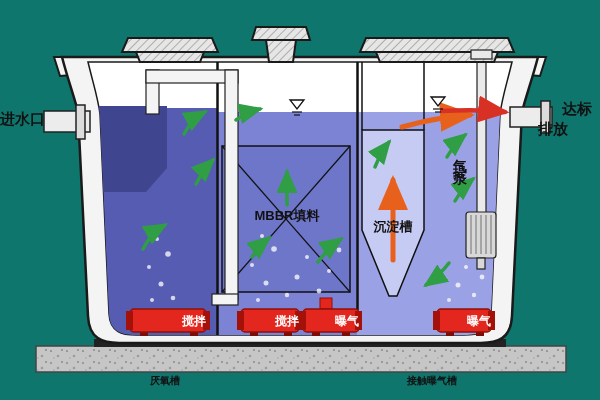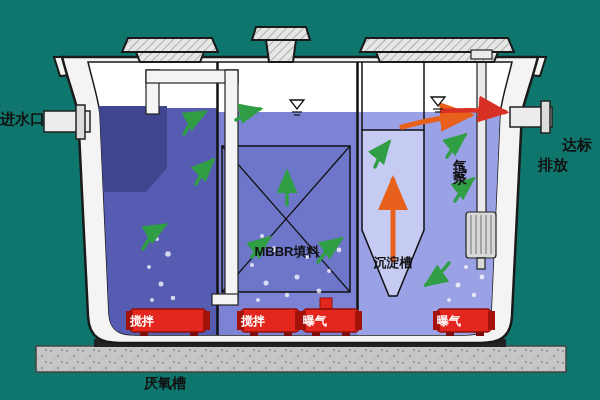--- a/index.html
+++ b/index.html
@@ -1,24 +1,24 @@
 <!DOCTYPE html>
 <html><head>
 <meta charset="utf-8">
 <style>
   html,body{margin:0;padding:0;background:#fff;}
   #stage{position:relative;width:600px;height:400px;overflow:hidden;background:#0f766e;
          font-family:"Liberation Sans",sans-serif;}
   #stage svg{position:absolute;left:0;top:0;}
   .lbl{position:absolute;color:#111;font-weight:700;line-height:1.25;}
-  .lbl.center{text-align:center;margin-top:36px;}
+  .lbl.center{text-align:center;}
   .io-lbl{font-size:15px;}
   .inner-lbl{font-size:13px;}
-  .equip-lbl{color:#fff;font-size:12px;text-align:left;line-height:20px;}
-  .bottom-lbl{font-size:14px;text-align:center;}
+  .equip-lbl{color:#fff;font-size:12px;text-align:right;line-height:20px;}
+  .bottom-lbl{font-size:10px;text-align:center;}
   .vert{writing-mode:vertical-rl;text-orientation:upright;letter-spacing:6px;font-size:14px;}
 </style>
 </head>
 <body>
 
 <div id="stage">
 <svg width="600" height="400" viewBox="0 0 600 400">
   <defs>
     <pattern id="hatch" patternUnits="userSpaceOnUse" width="6" height="6" patternTransform="rotate(45)">
       <rect width="6" height="6" fill="#e6e6e6"></rect>
@@ -213,13 +213,14 @@
 <div class="lbl inner-lbl center" style="left:227px;top:208px;width:120px;">MBBR填料</div>
 <div class="lbl inner-lbl center" style="left:362px;top:219px;width:62px;">沉淀槽</div>
 <div class="lbl vert" style="left:451px;top:148px;height:90px;">气提泵</div>
 
 <div class="lbl equip-lbl" style="left:130px;top:311px;width:76px;">搅拌</div>
 <div class="lbl equip-lbl" style="left:241px;top:311px;width:58px;">搅拌</div>
 <div class="lbl equip-lbl" style="left:303px;top:311px;width:56px;">曝气</div>
 <div class="lbl equip-lbl" style="left:437px;top:311px;width:54px;">曝气</div>
 
 <div class="lbl bottom-lbl" style="left:105px;top:375px;width:120px;">厌氧槽</div>
+<div class="lbl bottom-lbl" style="left:372px;top:375px;width:120px;">接触曝气槽</div>
 </div>
 
 </body></html>

